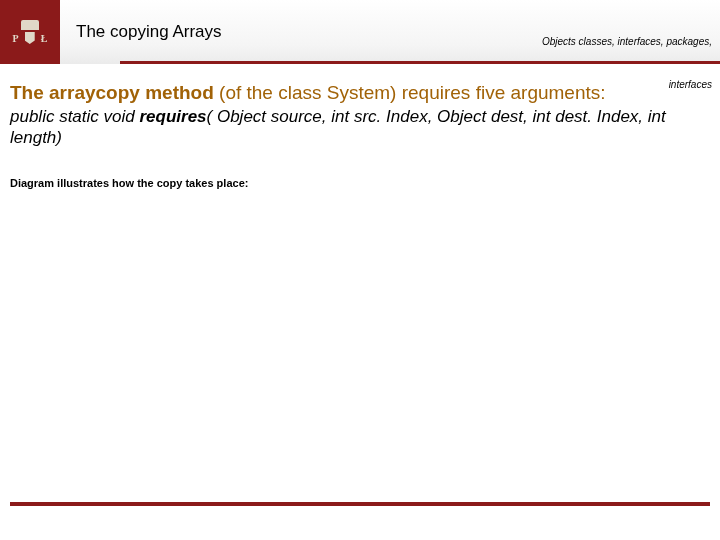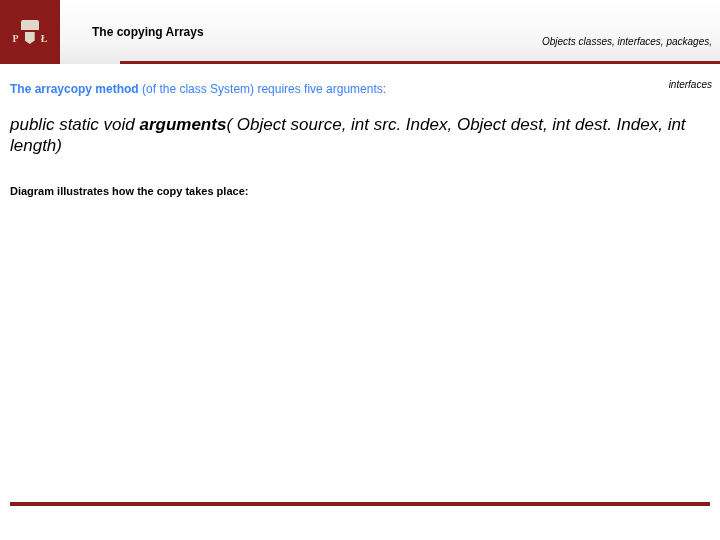--- a/index.html
+++ b/index.html
@@ -50,24 +50,23 @@
   }
   .title-area {
     flex: 1;
     display: flex;
     align-items: center;
     padding-left: 16px;
     background: linear-gradient(to bottom, #ffffff 0%, #f5f5f5 70%, #ebebeb 100%);
     position: relative;
   }
   .slide-title {
-    font-size: 12px;
+    font-size: 17px;
     color: #000;
-    font-weight: bold;
-    margin-left: 16px;
+    font-weight: normal;
   }
   .subtitle-wrap {
     position: absolute;
     top: 4px;
     right: 8px;
     text-align: right;
   }
   .subtitle-line {
     font-size: 10px;
     font-style: italic;
@@ -80,23 +79,23 @@
     bottom: 0;
     left: 60px;
     right: 0;
     height: 3px;
     background: #8b1a1a;
   }
   .content {
     padding: 18px 10px 10px 10px;
   }
   .para1 {
-    font-size: 12px;
-    color: #3b82f6;
-    margin-bottom: 18px;
+    font-size: 19px;
+    color: #a16207;
+    margin-bottom: 2px;
   }
   .para1 .bold { font-weight: bold; }
   .sig {
     font-size: 17px;
     font-style: italic;
     color: #000;
     line-height: 1.25;
     margin-bottom: 28px;
   }
   .sig .bold { font-weight: bold; }
@@ -134,18 +133,18 @@
     </div>
     <div class="header-underline"></div>
   </div>
 </div>
 
 <div class="content">
   <p class="para1">
     <span class="bold">The arraycopy method</span><span> (of the class System) requires five arguments:</span>
   </p>
   <p class="sig">
-    <span>public static void </span><span class="bold">arguments</span><span>( Object source, int src. Index, Object dest, int dest. Index, int length)</span>
+    <span>public static void </span><span class="bold">requires</span><span>( Object source, int src. Index, Object dest, int dest. Index, int length)</span>
   </p>
   <p class="para2">Diagram illustrates how the copy takes place:</p>
 </div>
 
 <div class="footer-line"></div>
 
 </body></html>

